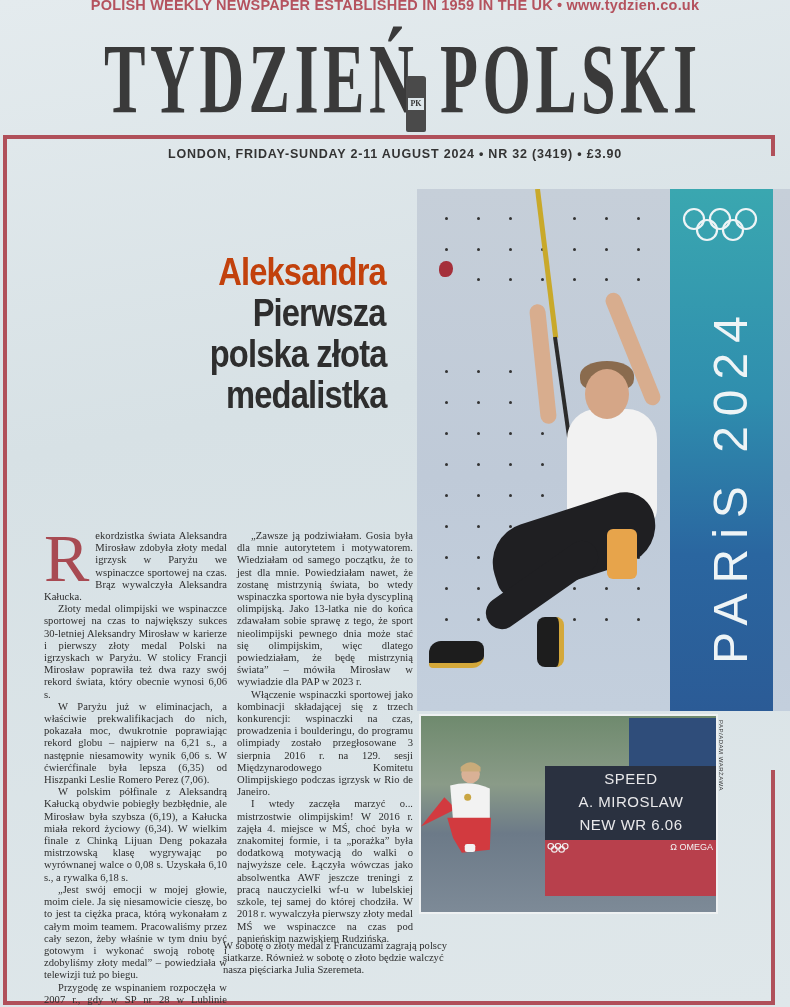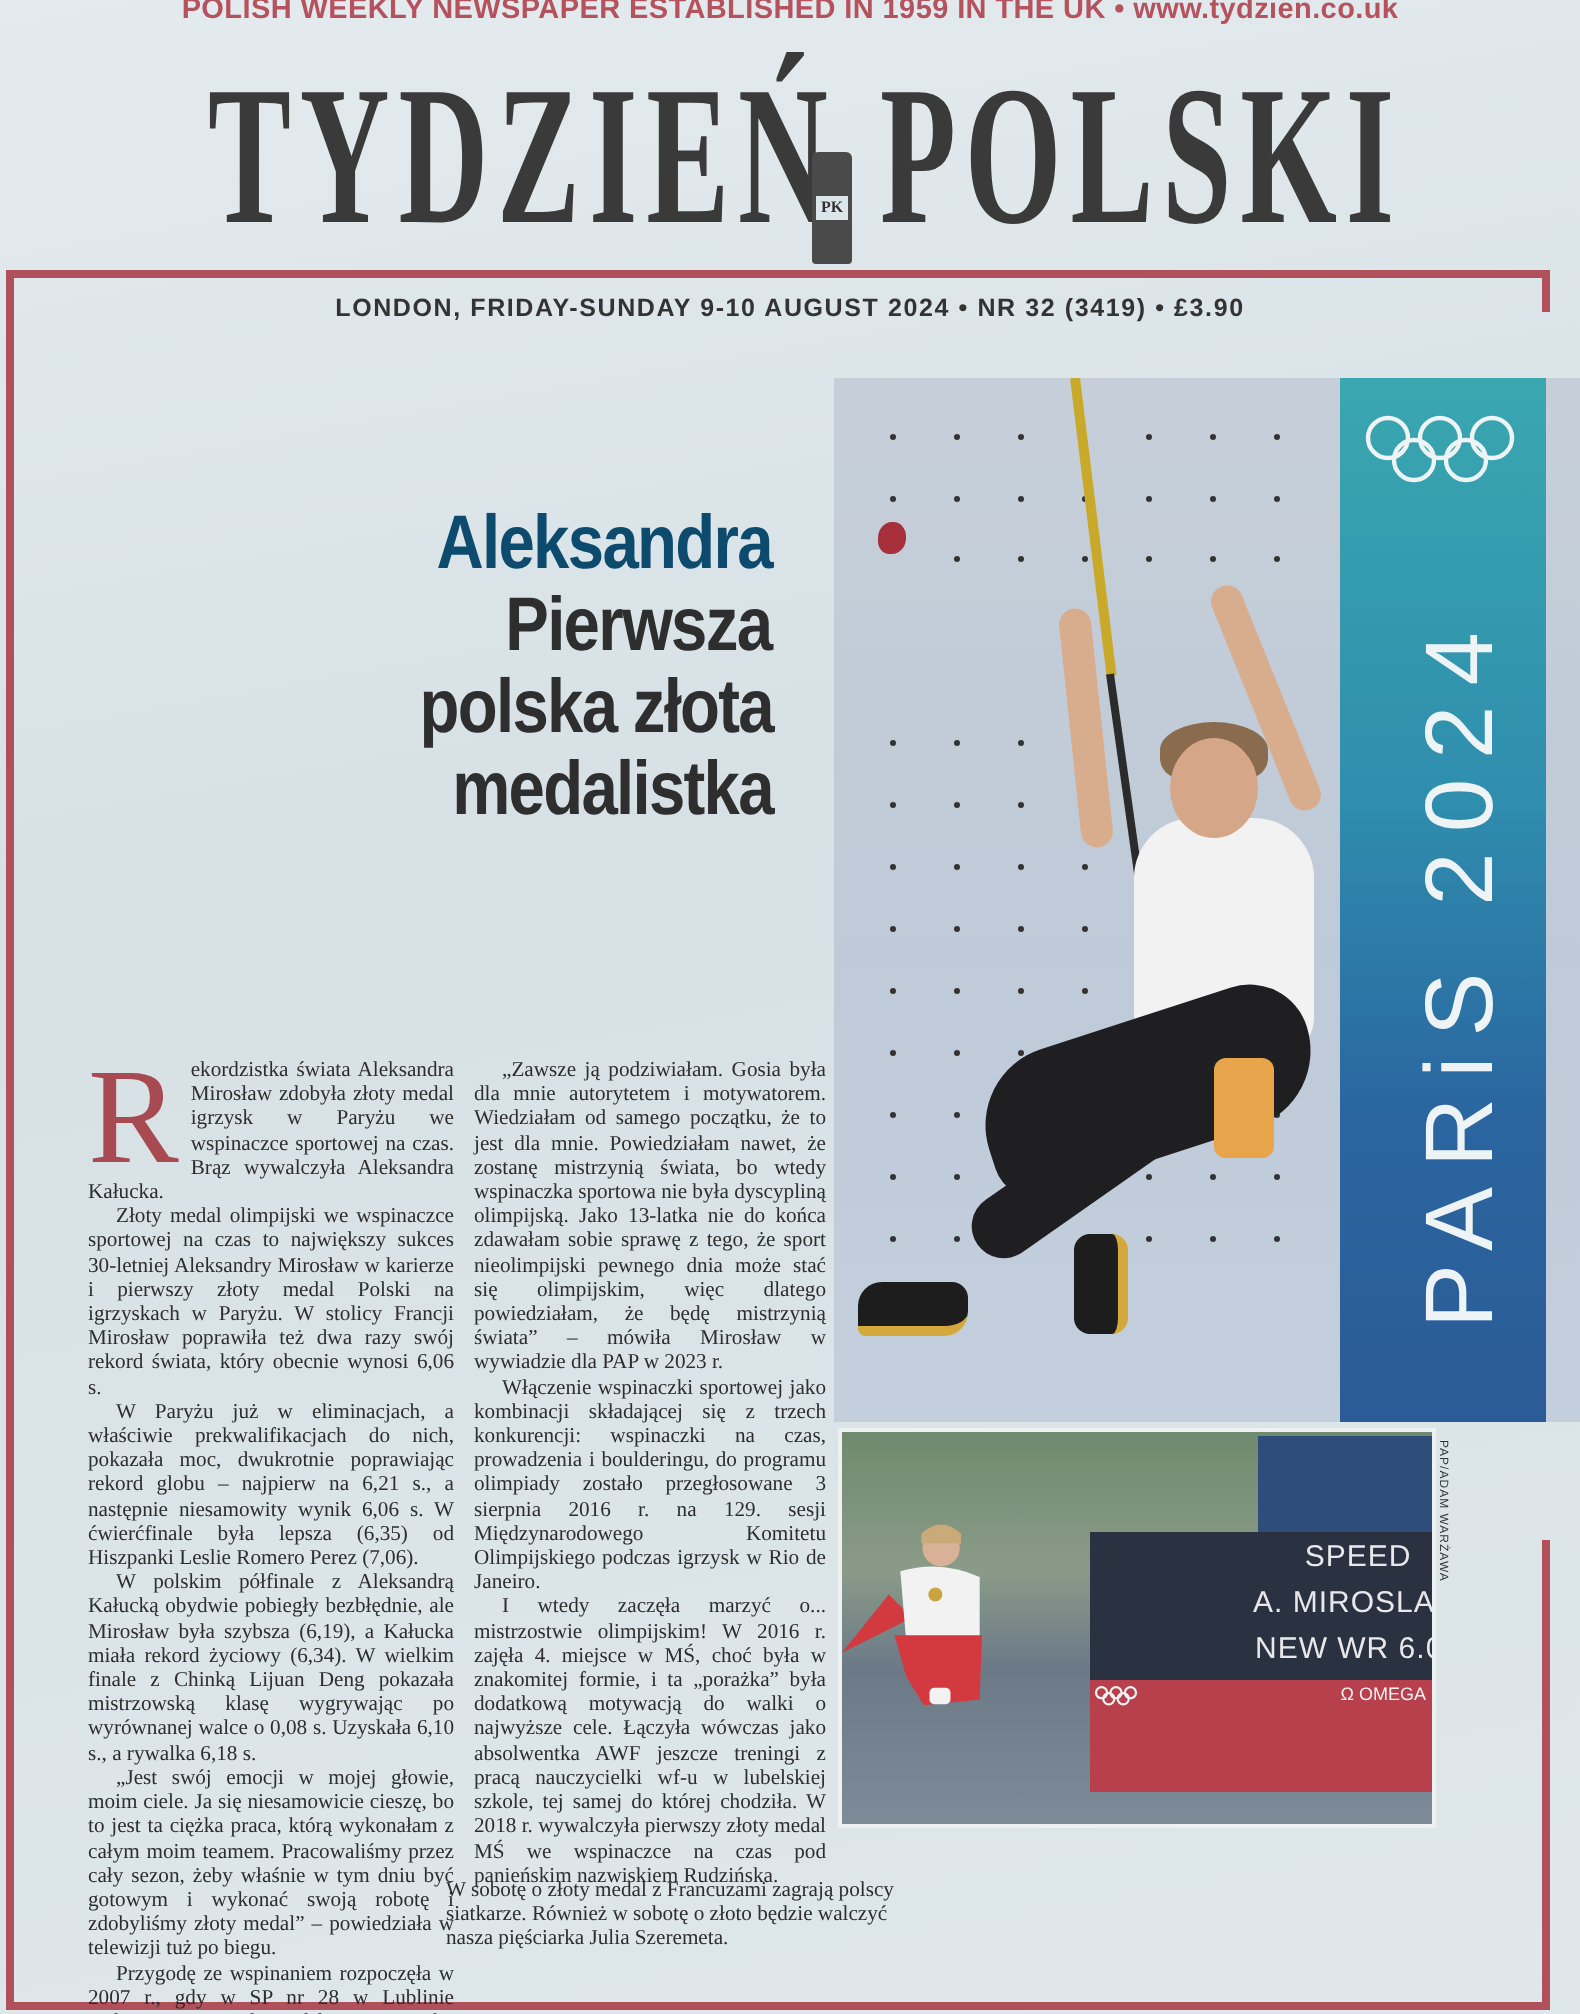--- a/index.html
+++ b/index.html
@@ -57,21 +57,21 @@
   .dateline {
     position: absolute; top: 147px; left: 0; width: 790px; text-align: center;
     font-family: "Liberation Sans", sans-serif; font-weight: bold; font-size: 12.5px;
     color: #333; letter-spacing: 0.8px;
   }
   .headline {
     position: absolute; left: 150px; top: 252px; width: 236px; text-align: right;
     font-family: "Liberation Sans", sans-serif; font-weight: bold;
     font-size: 38px; line-height: 41px; letter-spacing: -1px;
   }
-  .headline .red { color: #0c4a6e; display: block; }
+  .headline .red { color: #c2410c; display: block; }
   .headline .dark { color: #2e2e2e; display: block; }
   .hl { display: inline-block; transform: scaleX(0.86); transform-origin: right center; white-space: nowrap; }
 
   .col {
     position: absolute; font-size: 10.6px; line-height: 12.2px; color: #2d2d2d;
     text-align: justify; hyphens: manual;
   }
   .col p { margin: 0; text-indent: 14px; }
   .col p.noind { text-indent: 0; }
   .col1 { left: 44px; top: 530px; width: 183px; }
@@ -130,21 +130,21 @@
   }
   .blue-bg { position: absolute; left: 208px; top: 2px; width: 90px; height: 50px; background: #2f4d7a; }
   .person-s { position: absolute; left: 60px; top: 20px; width: 70px; height: 160px; }
   .scoreboard {
     position: absolute; left: 124px; top: 50px; width: 172px; height: 126px;
   }
   .sb-top { position: absolute; left: 0; top: 0; width: 172px; height: 74px; background: #2a3140; }
   .sb-bottom { position: absolute; left: 0; top: 74px; width: 172px; height: 56px; background: #b8404c; }
   .sb-line {
     position: absolute; left: 0; width: 172px; text-align: center;
-    font-family: "Liberation Sans", sans-serif; color: #e8e8ea; font-size: 15px; letter-spacing: 0.5px; margin-left: 48px;
+    font-family: "Liberation Sans", sans-serif; color: #e8e8ea; font-size: 15px; letter-spacing: 0.5px;
   }
   .sb-omega {
     position: absolute; right: 4px; top: 76px; font-family: Liberation Sans, sans-serif;
     font-size: 9px; color: #f2f2f2;
   }
   .sb-rings { position: absolute; left: 2px; top: 77px; }
   .photo-credit {
     position: absolute; left: 714px; top: 720px; width: 10px; height: 80px;
     font-family: "Liberation Sans", sans-serif; font-size: 6px; color: #333;
     writing-mode: vertical-rl; letter-spacing: 0.5px;
@@ -164,21 +164,21 @@
     </div>
   <div class="mast-word mast-right">POLSKI</div>
 </div>
 
 <div class="frame-top"></div>
 <div class="frame-right-top"></div>
 <div class="frame-left"></div>
 <div class="frame-bottom"></div>
 <div class="frame-right-bottom"></div>
 
-<div class="dateline">LONDON, FRIDAY-SUNDAY 9-10 AUGUST 2024 • NR 32 (3419) • £3.90</div>
+<div class="dateline">LONDON, FRIDAY-SUNDAY 2-11 AUGUST 2024 • NR 32 (3419) • £3.90</div>
 
 <div class="headline">
   <span class="red"><span class="hl">Aleksandra</span></span>
   <span class="dark"><span class="hl">Pierwsza</span></span>
   <span class="dark"><span class="hl">polska złota</span></span>
   <span class="dark"><span class="hl">medalistka</span></span>
 </div>
 
 <div class="col col1">
   <span class="dropcap">R</span>

